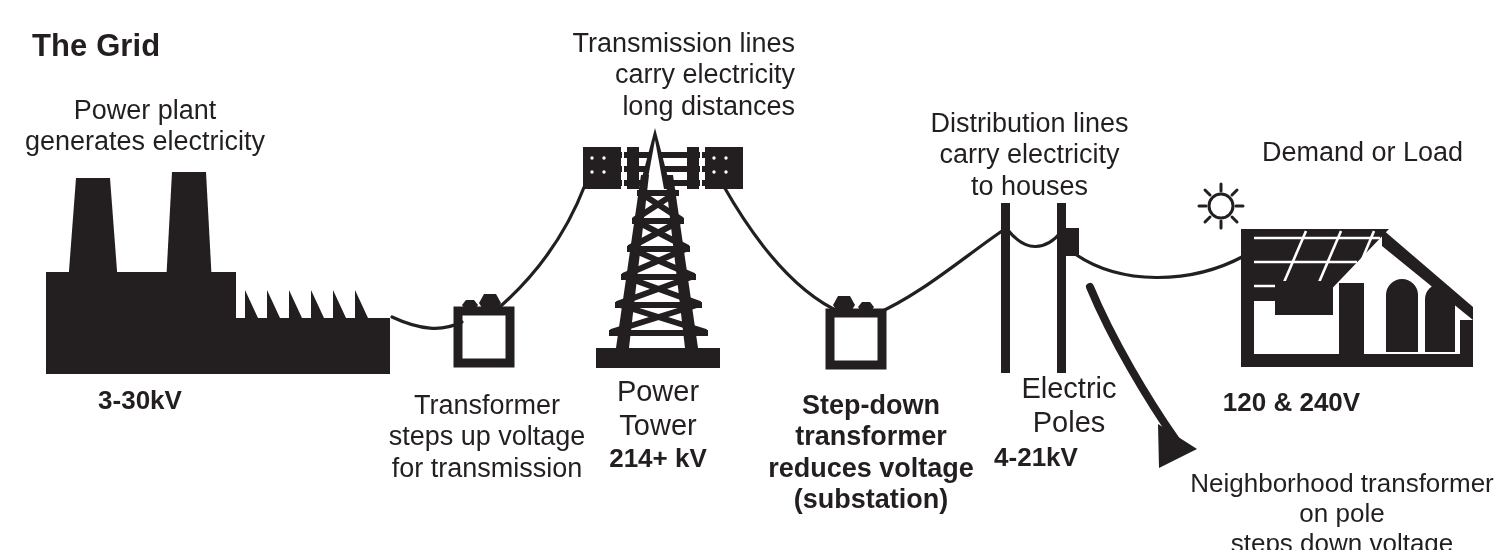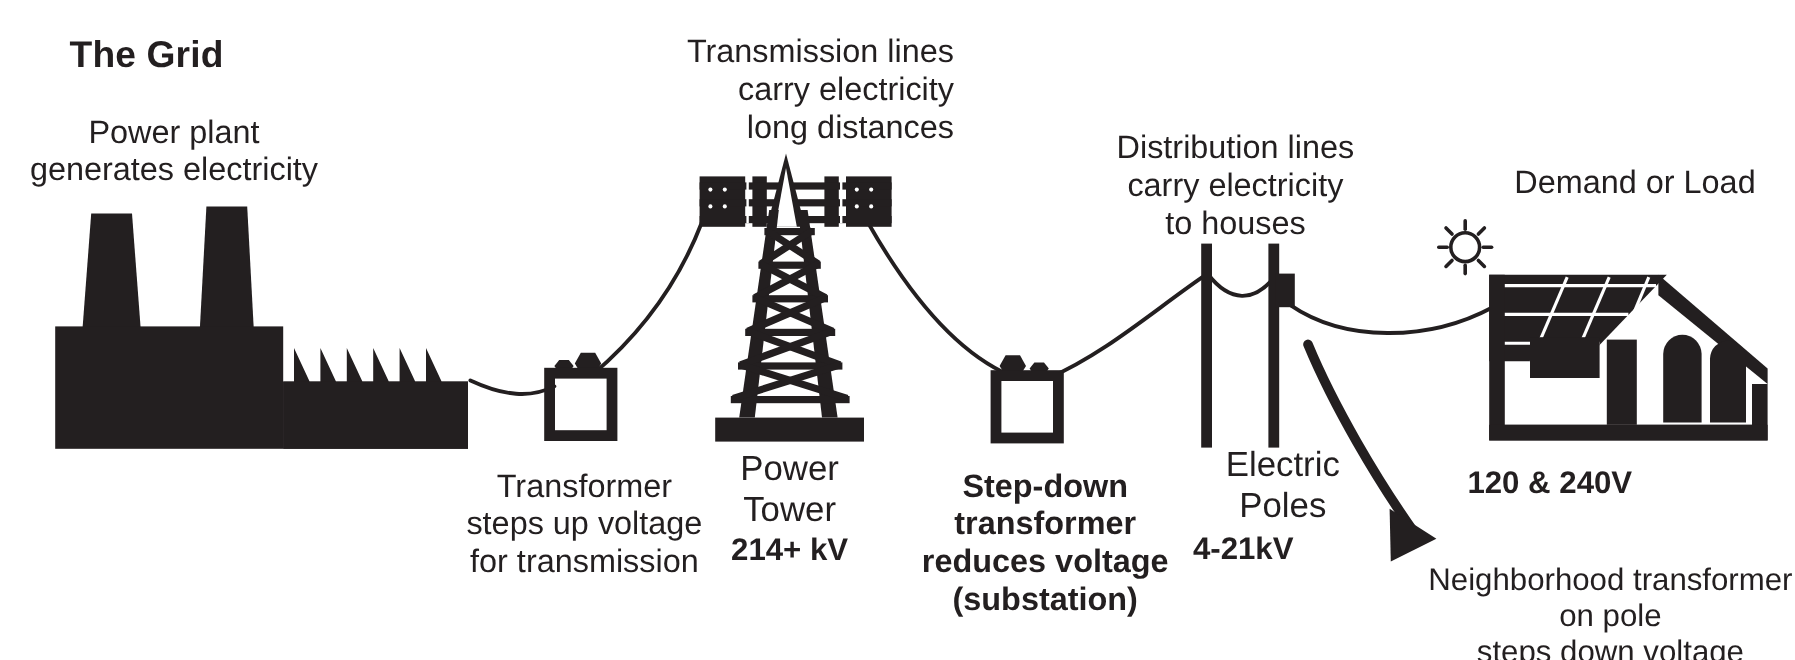--- a/index.html
+++ b/index.html
@@ -209,25 +209,26 @@
       <rect x="1275" y="281" width="58" height="34" fill="#231f20"></rect>
 
       <rect x="1339" y="283" width="25" height="71" fill="#231f20"></rect>
 
       <path d="M1386,352 L1386,295 a16,16 0 0 1 32,0 L1418,352 Z" fill="#231f20"></path>
       <path d="M1425,352 L1425,299 a15,15 0 0 1 30,0 L1455,352 Z" fill="#231f20"></path>
     </g>
 
   </svg>
 
-  <div class="lbl title" style="left:32px; top:28px; width:260px; text-align:left;margin-left:26px;">The Grid</div>
+  <div class="lbl title" style="left:32px; top:28px; width:260px; text-align:left;">The Grid</div>
 
   <div class="lbl cap" style="left:0px; top:95px; width:290px;">Power plant
 generates electricity</div>
 
+  <div class="lbl volt" style="left:30px; top:385px; width:220px;">3-30kV</div>
 
   <div class="lbl cap" style="left:382px; top:390px; width:210px;">Transformer
 steps up voltage
 for transmission</div>
 
   <div class="lbl cap" style="left:525px; top:28px; width:270px;text-align:right;">Transmission lines
 carry electricity
 long distances</div>
 
   <div class="lbl cap-sm" style="left:593px; top:375px; width:130px;">Power

